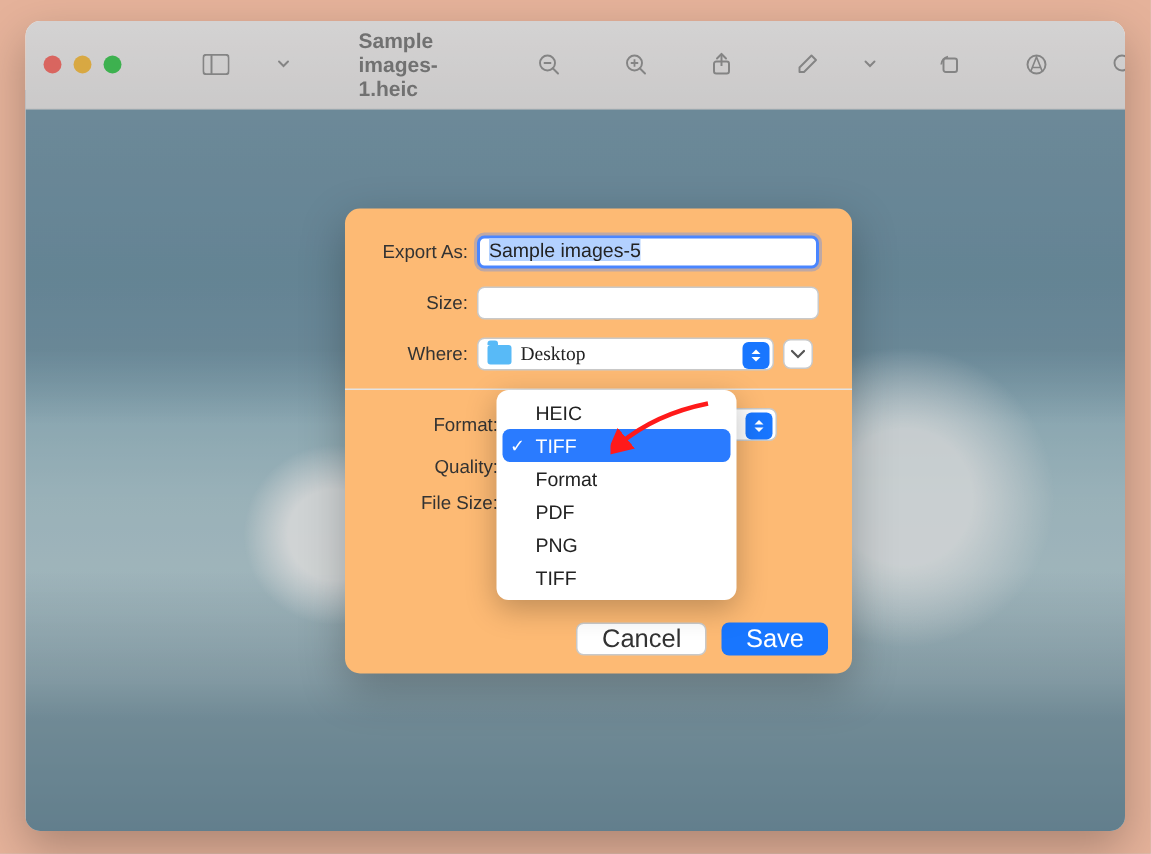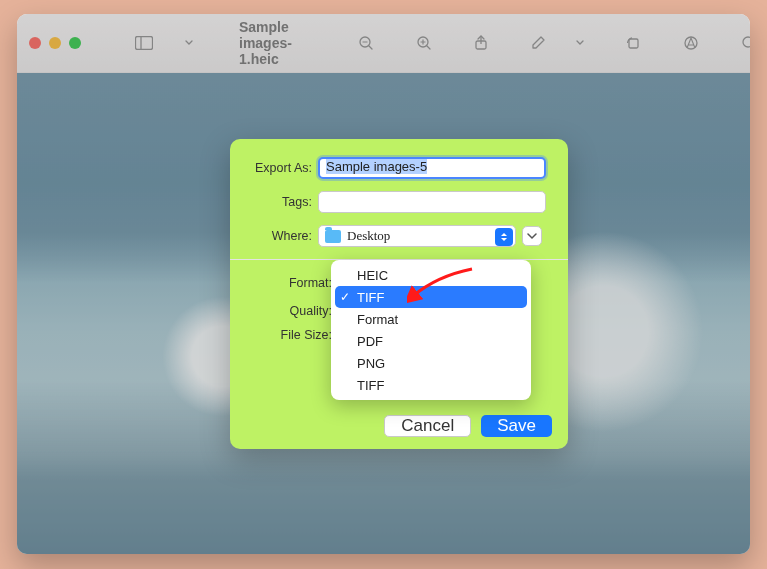--- a/index.html
+++ b/index.html
@@ -30,21 +30,21 @@
     background:
       radial-gradient(circle at 28% 60%, rgba(255,255,255,0.85) 0 30px, transparent 60px),
       radial-gradient(circle at 55% 50%, rgba(255,255,255,0.7) 0 40px, transparent 90px),
       radial-gradient(circle at 80% 55%, rgba(255,255,255,0.75) 0 45px, transparent 100px),
       linear-gradient(180deg, rgba(82,122,145,0.6) 0 35%, rgba(140,170,185,0) 45%),
       linear-gradient(0deg, rgba(70,110,130,0.6) 0 15%, rgba(140,170,185,0) 35%);
     filter: blur(0.5px);
   }
   .sheet {
     position:absolute; left:213px; top:125px; width:338px; height:310px;
-    background:#bef264; border-radius:10px; box-shadow: 0 10px 30px rgba(0,0,0,0.25);
+    background:#fdba74; border-radius:10px; box-shadow: 0 10px 30px rgba(0,0,0,0.25);
     z-index:10; padding-top:18px;
   }
   .row { display:flex; align-items:center; margin-bottom:12px;}
   .lbl { width:88px; text-align:right; font-size:12.5px; color:#333; padding-right:6px;}
   .textinput {
     height:22px; border:1px solid #c9c9c9; border-radius:5px; font-size:13px;
     padding:0 6px; color:#222; background:#fff; outline:none;
   }
   .exportname { width:228px; border:2.5px solid #4a86ff; box-shadow: 0 0 0 2px rgba(74,134,255,0.35);}
   .exportname::selection{background:#b3d1ff;}
@@ -63,21 +63,21 @@
   .expandbtn{width:20px; height:20px; border-radius:5px; border:0.5px solid #c9c9c9; margin-left:6px; display:flex; align-items:center; justify-content:center; background:#fff;}
   .expandbtn svg{width:10px;height:10px;}
   .sep{height:1px; background:#e3e3e3; margin:6px 0 12px;}
   .lowerrow{display:flex; align-items:center; margin-bottom:10px;}
   .lowerlbl{width:108px; text-align:right; font-size:12.5px; color:#333; padding-right:6px;}
   .buttons{position:absolute; right:16px; bottom:12px; display:flex; gap:10px;}
   .btn{height:22px; padding:0 16px; border-radius:5px; font-size:17px; display:flex; align-items:center; justify-content:center; border:none;}
   .btn-primary{background:#1876ff; color:#fff;}
   .btn-default{background:#fff; color:#333; border:0.5px solid #c9c9c9;}
   .menu{
-    position:absolute; left:314px; top:246px; width:200px; background:#fff;
+    position:absolute; left:314px; top:246px; width:160px; background:#fff;
     border-radius:8px; box-shadow:0 6px 20px rgba(0,0,0,0.25); padding:4px; z-index:20;text-align:center;
   }
   .mi{height:22px; display:flex; align-items:center; font-size:13px; color:#222; padding-left:22px; border-radius:5px; position:relative;}
   .mi.selected{background:#2a7bff; color:#fff;}
   .check{position:absolute; left:5px; top:4px; font-size:12px; color:#fff;}
   .arrow{position:absolute; left:390px; top:252px; z-index:25; pointer-events:none;}
   .formatbtn{width:180px; height:22px; border:0.5px solid #c9c9c9; border-radius:5px; background:#fff; position:relative;}
   .formatbtn .wherebtn{right:2px;}
   .selname{background:#b3d1ff;}
 </style>
@@ -161,21 +161,21 @@
   </div>
 
   <div class="dim"></div>
 
   <div class="sheet">
     <div class="row">
       <div class="lbl">Export As:</div>
       <div class="textinput exportname"><span class="selname">Sample images-5</span></div>
     </div>
     <div class="row">
-      <div class="lbl">Tags:</div>
+      <div class="lbl">Size:</div>
       <input class="textinput tagsinput" style="">
     </div>
     <div class="row">
       <div class="lbl">Where:</div>
       <div class="wherebox">
         <div class="foldericon"></div>
         <span class="wheretext">Desktop</span>
         <div class="wherebtn"></div>
       </div>
       <div class="expandbtn">

